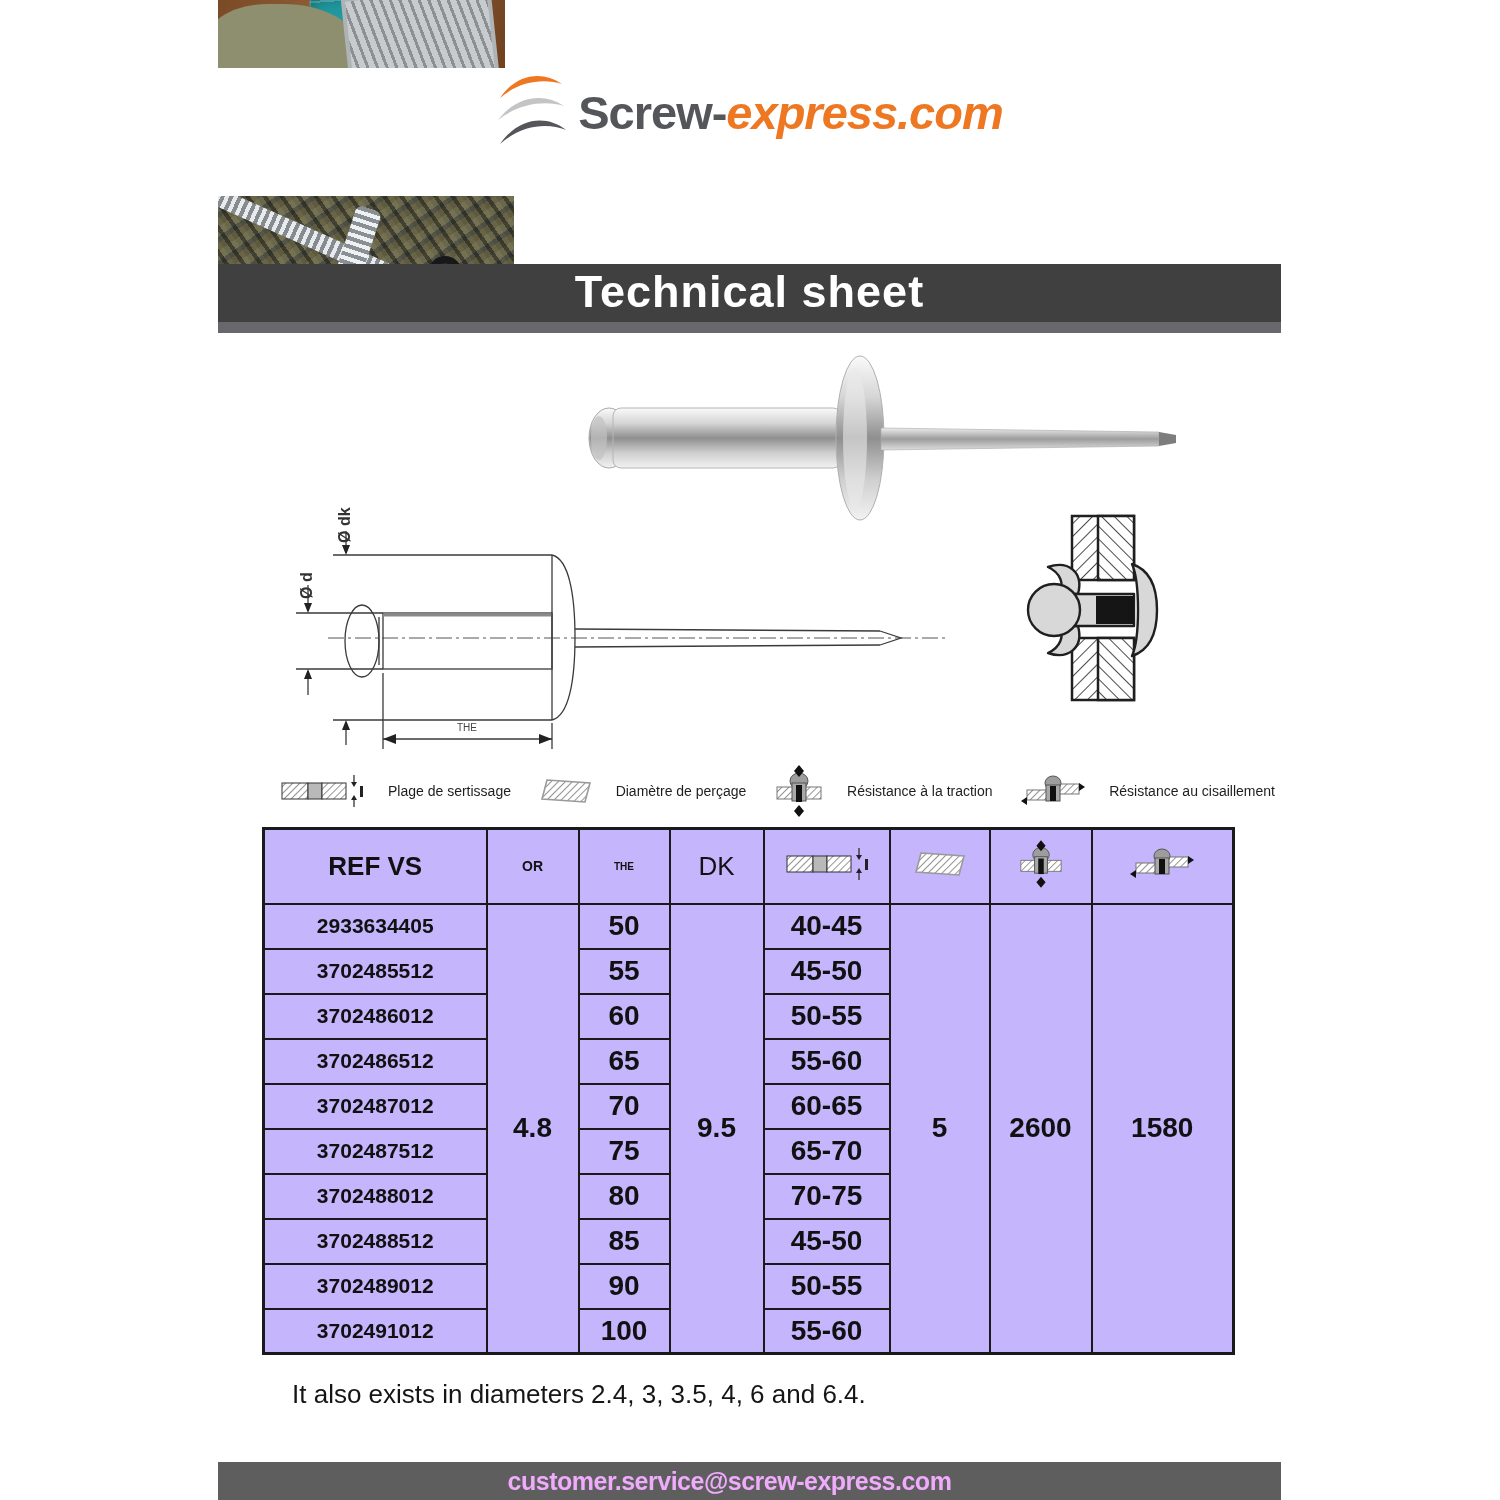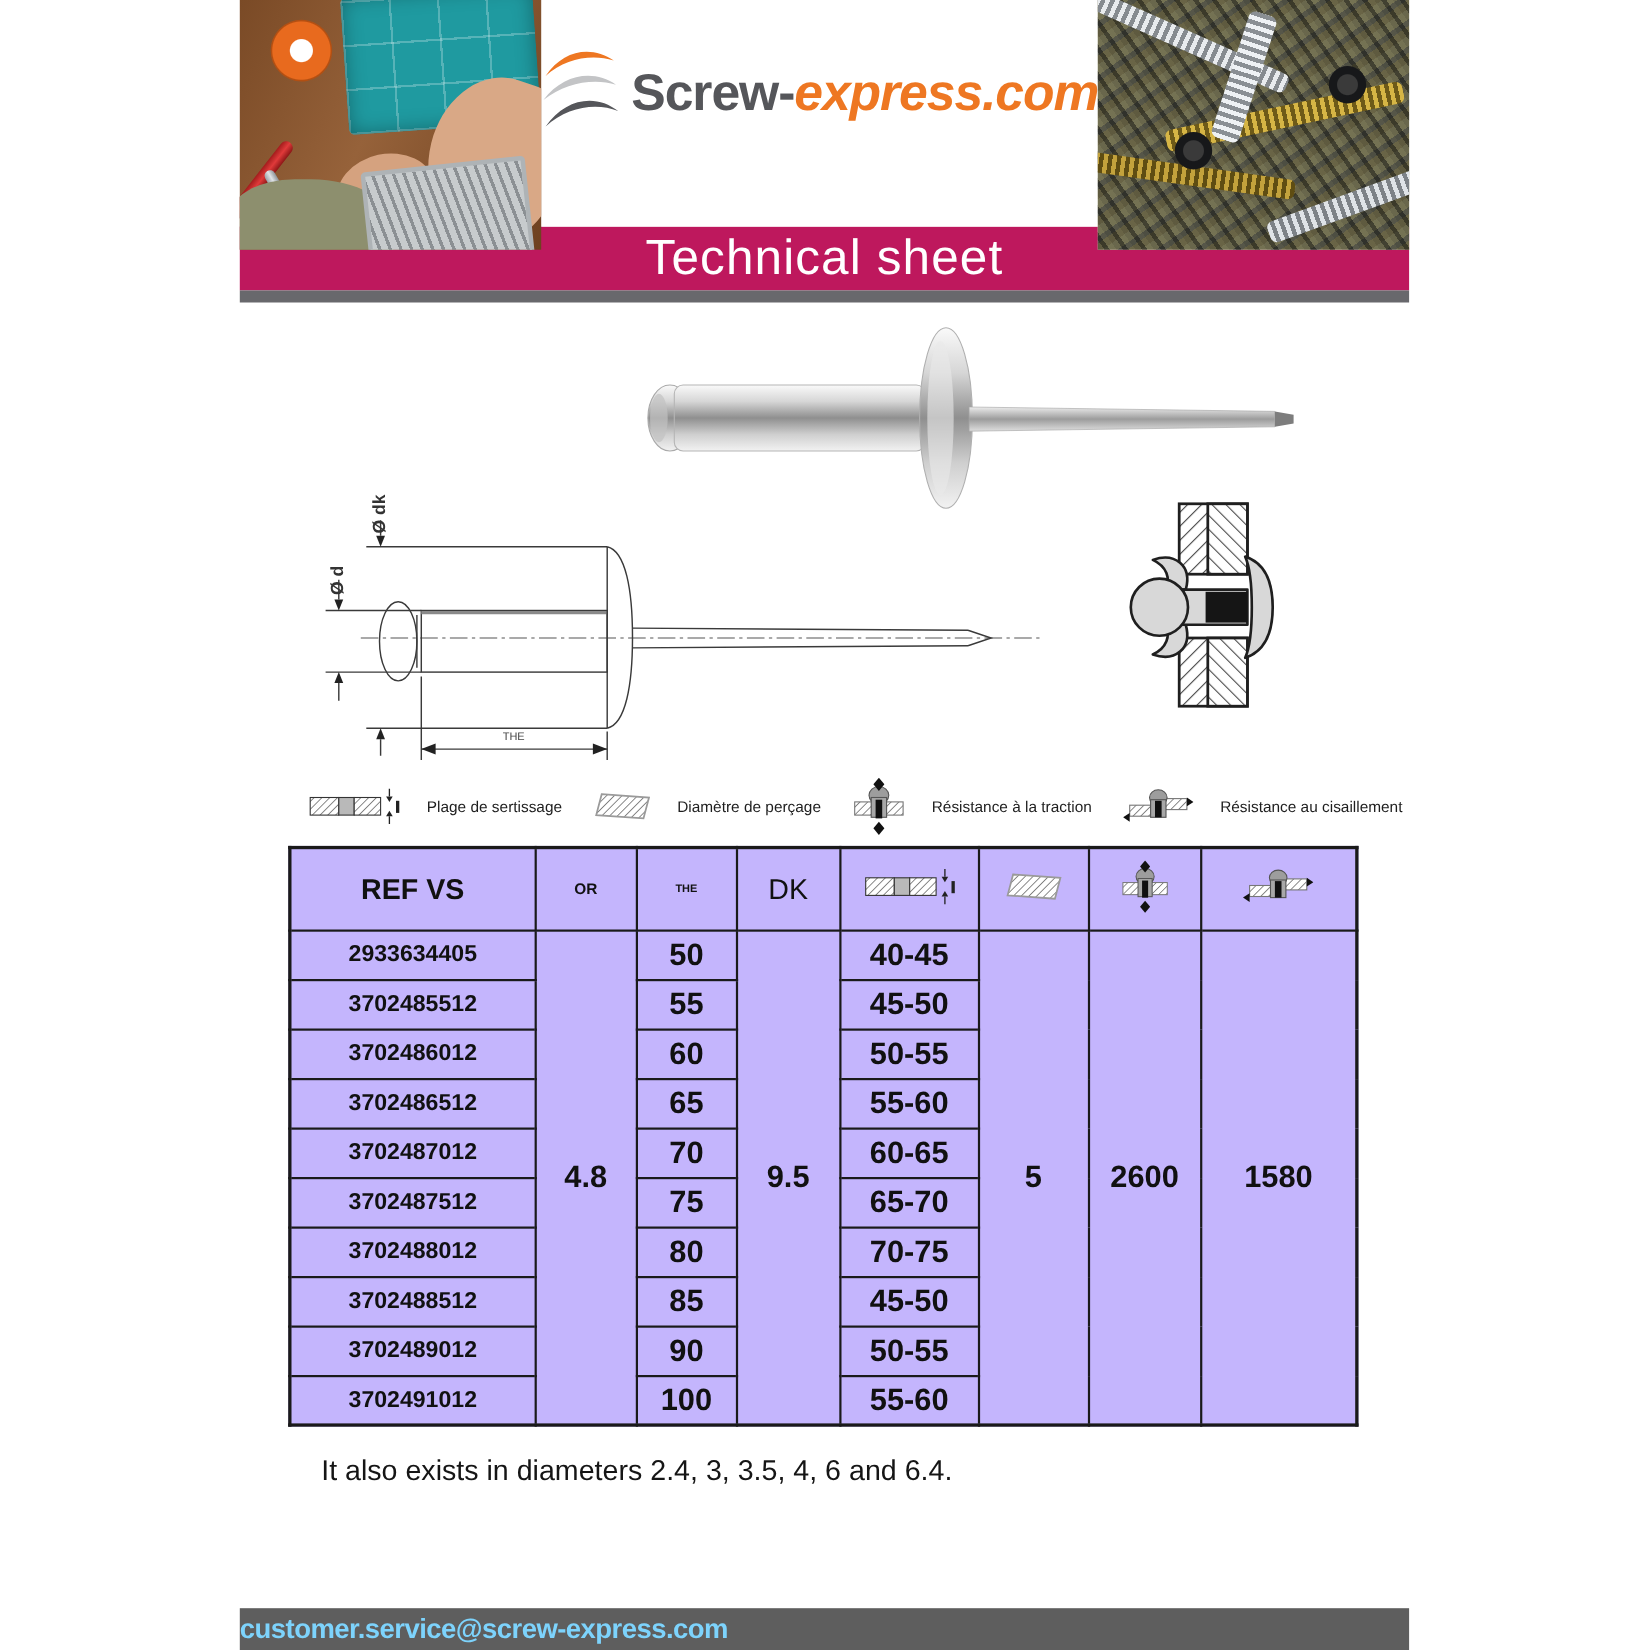--- a/index.html
+++ b/index.html
@@ -1,20 +1,20 @@
 <!DOCTYPE html>
 <html><head>
 <meta charset="utf-8">
 <style>
   * { margin:0; padding:0; box-sizing:border-box; }
   body { width:1500px; height:1500px; background:#ffffff; font-family:"Liberation Sans", sans-serif; position:relative; }
   .sheet { position:absolute; left:218px; top:0; width:1063px; height:1500px; background:#fff; }
 
   
-  header { display:flex; height:206px; width:100%; }
+  header { display:flex; height:264px; width:100%;flex-direction:column; }
   .photo { position:relative; overflow:hidden; height:227px; }
   .photo-left { width:287px; background:linear-gradient(115deg,#7a4a26 0%,#96623a 45%,#6e4120 100%); }
   .photo-right { width:296px; background:#8d8d7c; }
   .logo-area { flex:1; background:#fff; display:flex; align-items:center; justify-content:center; gap:10px; padding-bottom:40px; }
 
   
   .ph-box { position:absolute; left:95px; top:-8px; width:175px; height:125px; background:#1f9aa0;
             background-image:repeating-linear-gradient(90deg, rgba(255,255,255,.25) 0 2px, transparent 2px 44px),
                              repeating-linear-gradient(0deg, rgba(255,255,255,.25) 0 2px, transparent 2px 40px);
             transform:rotate(-4deg); border-radius:6px; box-shadow:inset 0 0 18px rgba(0,0,0,.35); }
@@ -45,22 +45,22 @@
         background:repeating-linear-gradient(90deg,#dfe3e7 0 4px,#7d8287 4px 8px); }
   .dot1,.dot2 { position:absolute; width:34px; height:34px; border-radius:50%; background:radial-gradient(circle,#3a3a3a 0 9px,#17181a 10px); }
   .dot1 { left:70px; top:120px; } .dot2 { left:210px; top:60px; }
 
   
   .brand { font-size:47px; font-weight:bold; letter-spacing:-1px; white-space:nowrap; }
   .brand-gray { color:#55565a; }
   .brand-orange { color:#ee7722; font-style:italic; }
 
   
-  .banner { height:58px; background:#be185d; color:#fff; text-align:center; line-height:56px;
-            font-size:45px; font-weight:normal; letter-spacing:1px; }
+  .banner { height:58px; background:#404040; color:#fff; text-align:center; line-height:56px;
+            font-size:45px; font-weight:bold; letter-spacing:1px; }
   .gray-strip { height:11px; background:#68686c; }
 
   
   main { position:relative; height:1166px; }
   .abs { position:absolute; }
 
   
   .legend { position:absolute; left:62px; top:436px; width:995px; height:44px; display:flex; align-items:center; justify-content:space-between; }
   .legend-item { display:flex; align-items:center; gap:24px; }
   .legend-item span { font-size:14px; color:#1e1e1e; }
@@ -73,21 +73,21 @@
   th.h-ref { font-size:26px; font-weight:bold; }
   th.h-or { font-size:14px; font-weight:bold; }
   th.h-the { font-size:10px; font-weight:bold; }
   th.h-dk { font-size:26px; font-weight:normal; }
   td { font-size:28px; font-weight:bold; }
   td.c-ref { font-size:21px; }
 
   
   .note { position:absolute; left:74px; top:1046px; font-size:26px; color:#151515; }
   footer { position:absolute; left:0; bottom:0; width:100%; height:38px; background:#5e5e5e; }
-  footer .email { display:block; text-align:left; padding-right:40px; line-height:38px; color:#7dd3fc; font-size:25px; font-weight:bold; letter-spacing:-0.5px; }
+  footer .email { display:block; text-align:center; padding-right:40px; line-height:38px; color:#f0abfc; font-size:25px; font-weight:bold; letter-spacing:-0.5px; }
 
   svg text { font-family:"Liberation Sans", sans-serif; }
   .hidden-defs { position:absolute; width:0; height:0; overflow:hidden; }
 </style>
 </head>
 <body>
 
 <svg class="hidden-defs" aria-hidden="true">
   <defs>
     <pattern id="hS" patternUnits="userSpaceOnUse" width="5" height="5" patternTransform="rotate(45)">

